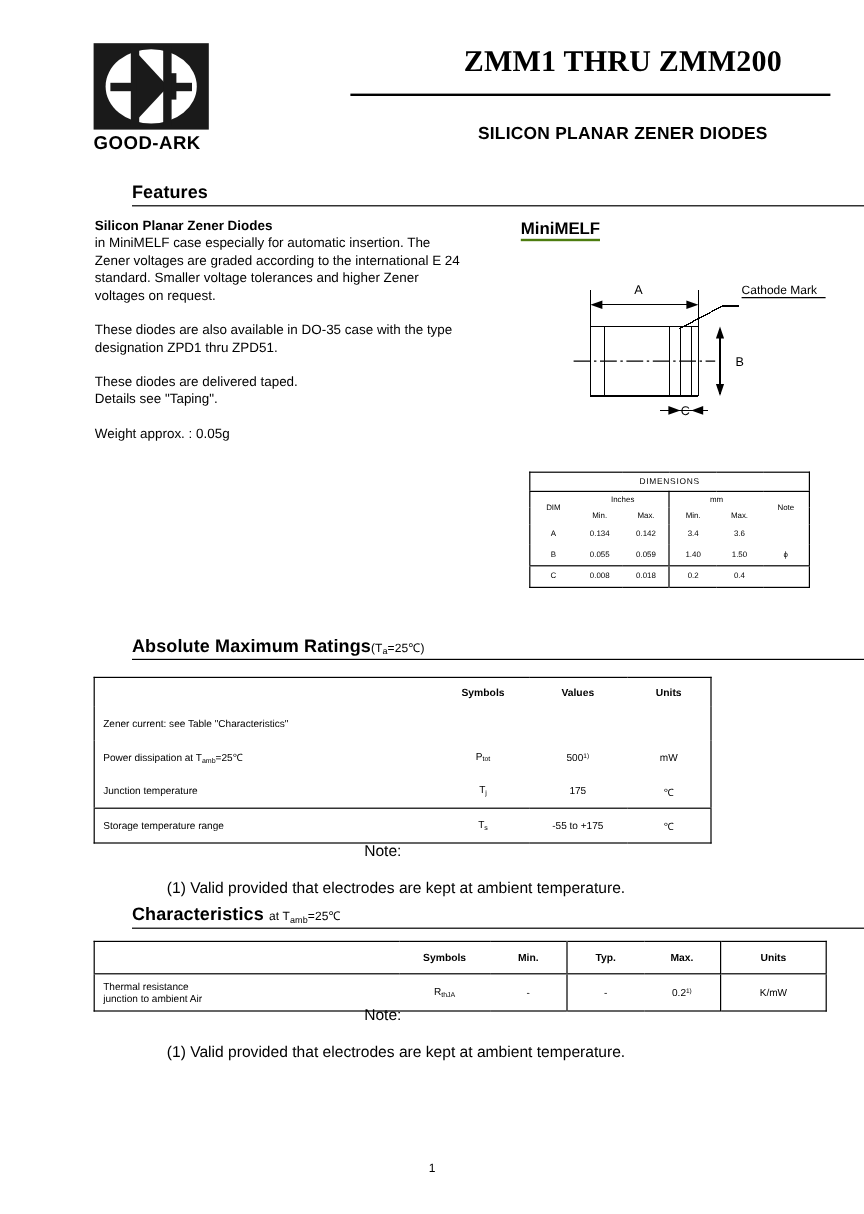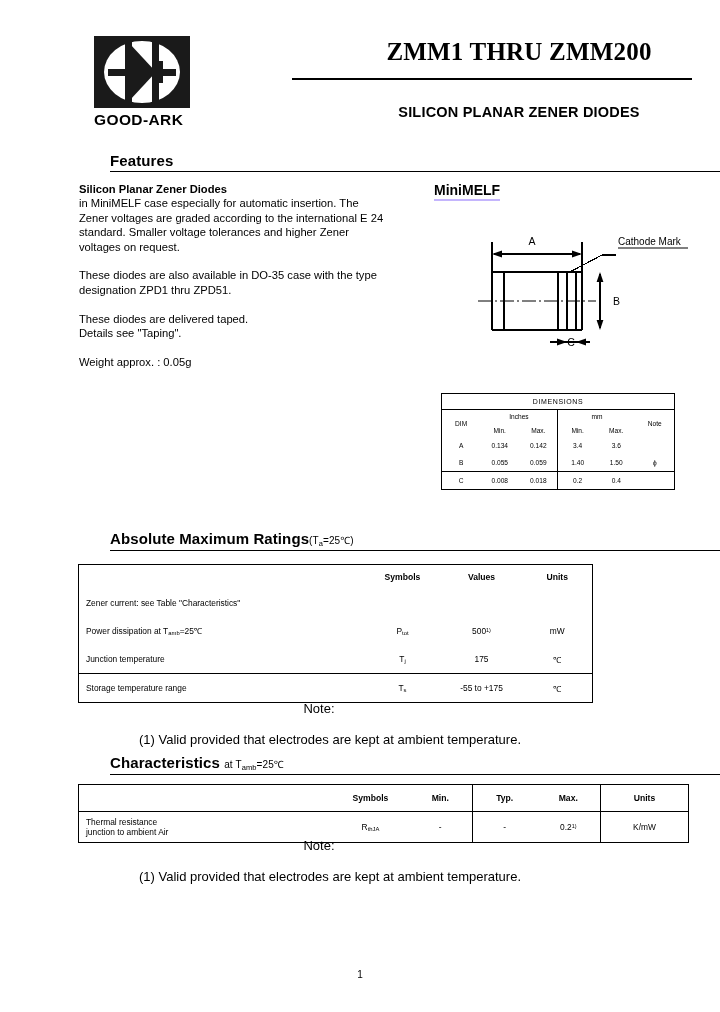--- a/index.html
+++ b/index.html
@@ -23,21 +23,21 @@
   }
 
   
   .header {
     position: absolute;
     left: 78px; top: 36px;
     width: 614px; height: 110px;
   }
   .logo-block {
     position: absolute;
-    left: 16px; top: 0;
+    left: 0; top: 0;
     width: 100px;
   }
   .logo-mark {
     width: 96px;
     height: 72px;
     background: #1a1a1a;
     position: relative;
     overflow: hidden;
   }
   .logo-circle {
@@ -148,21 +148,21 @@
   .features-body p { margin: 0; }
   .features-body .lead { font-weight: bold; }
   .features-body .gap { height: 14.4px; }
 
   
   .melf-label {
     position: absolute;
     left: 434px; top: 182px;
     font-size: 14px;
     font-weight: bold;
-    border-bottom: 2px solid #c4b5fd;
+    border-bottom: 2px solid #4d7c0f;
     padding-bottom: 1px;
     display: inline-block;
   }
   .melf-svg {
     position: absolute;
     left: 430px; top: 212px;
   }
 
   
   .dim-table {

